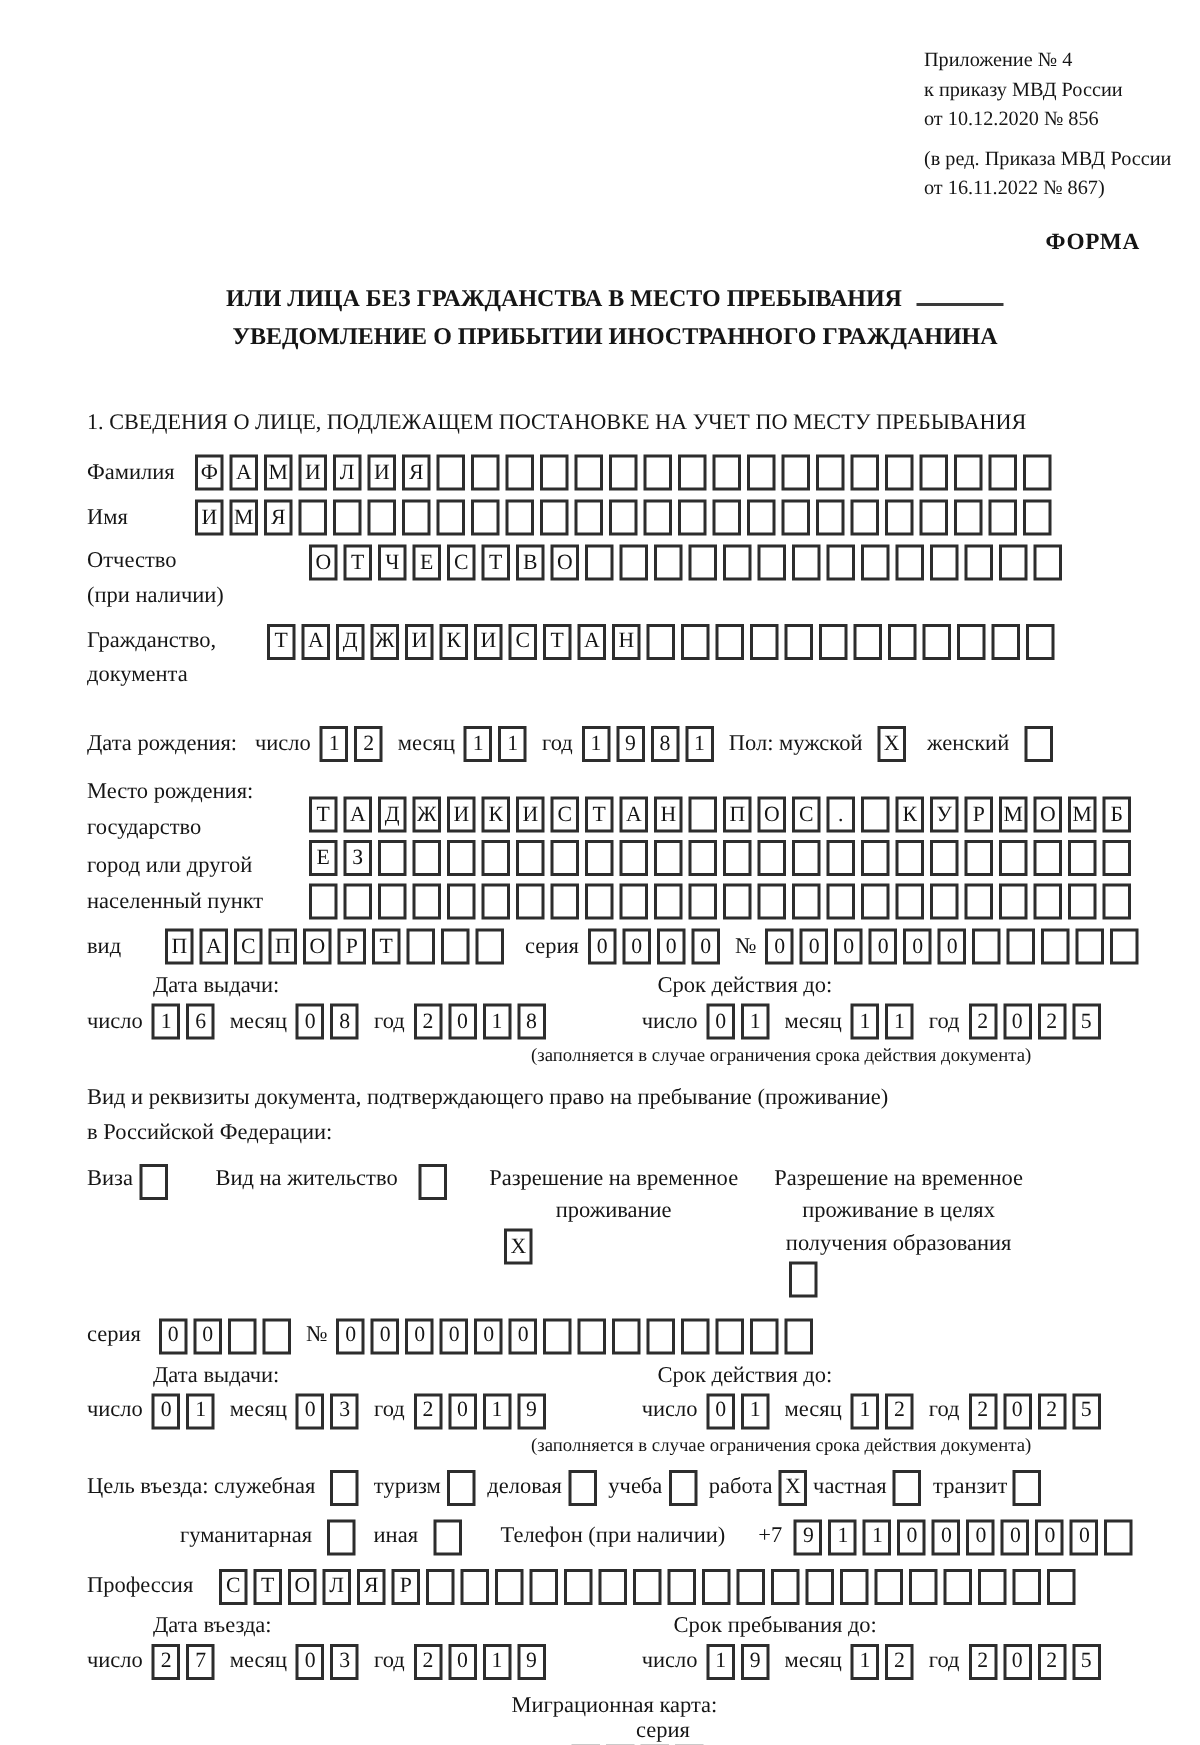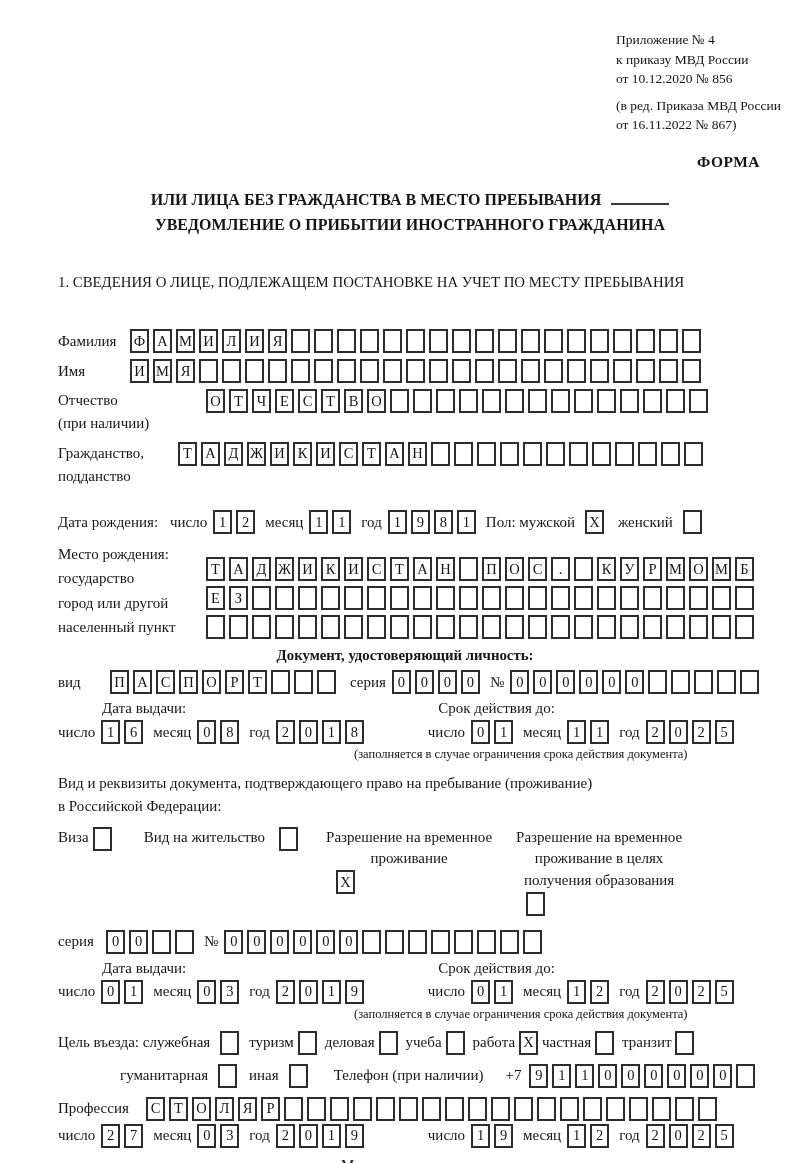--- a/index.html
+++ b/index.html
@@ -73,21 +73,21 @@
 
   <div class="title">
     <div>
       <span>ИЛИ ЛИЦА БЕЗ ГРАЖДАНСТВА В МЕСТО ПРЕБЫВАНИЯ</span><span class="title-underline"></span>
     </div>
     <div>УВЕДОМЛЕНИЕ О ПРИБЫТИИ ИНОСТРАННОГО ГРАЖДАНИНА</div>
   </div>
 
   <div class="section">1. СВЕДЕНИЯ О ЛИЦЕ, ПОДЛЕЖАЩЕМ ПОСТАНОВКЕ НА УЧЕТ ПО МЕСТУ ПРЕБЫВАНИЯ</div>
 
-  <div class="row" style="margin-top:38px;">
+  <div class="row" style="margin-top:12px;">
     <span class="lbl w72">Фамилия</span>
     <div class="cellrow">
         <span class="cell">Ф</span>
         <span class="cell">А</span>
         <span class="cell">М</span>
         <span class="cell">И</span>
         <span class="cell">Л</span>
         <span class="cell">И</span>
         <span class="cell">Я</span>
         <span class="cell"></span>
@@ -169,21 +169,21 @@
         <span class="cell"></span>
         <span class="cell"></span>
         <span class="cell"></span>
         <span class="cell"></span>
       </div>
   </div>
 
   <div class="row top">
     <span class="lbl2 w120">
       <span>Гражданство,</span><br>
-      <span>подданство</span>
+      <span>документа</span>
     </span>
     <div class="cellrow">
         <span class="cell">Т</span>
         <span class="cell">А</span>
         <span class="cell">Д</span>
         <span class="cell">Ж</span>
         <span class="cell">И</span>
         <span class="cell">К</span>
         <span class="cell">И</span>
         <span class="cell">С</span>
@@ -312,21 +312,20 @@
           <span class="cell"></span>
           <span class="cell"></span>
           <span class="cell"></span>
           <span class="cell"></span>
           <span class="cell"></span>
           <span class="cell"></span>
         </div>
     </div>
   </div>
 
-  <div class="doc-heading">Документ, удостоверяющий личность:</div>
 
   <div class="row">
     <span class="lbl" style="width:52px;">вид</span>
     <div class="cellrow">
         <span class="cell">П</span>
         <span class="cell">А</span>
         <span class="cell">С</span>
         <span class="cell">П</span>
         <span class="cell">О</span>
         <span class="cell">Р</span>
@@ -574,20 +573,24 @@
         <span class="cell"></span>
         <span class="cell"></span>
         <span class="cell"></span>
         <span class="cell"></span>
         <span class="cell"></span>
         <span class="cell"></span>
         <span class="cell"></span>
       </div>
   </div>
 
+  <div class="dates">
+    <span class="dh-left">Дата въезда:</span>
+    <span class="dh-right" style="margin-left:268px;">Срок пребывания до:</span>
+  </div>
 
   <div class="daterow">
     <div class="dgroup">
       <span class="sublbl first">число</span>
       <div class="cellrow">
           <span class="cell">2</span>
           <span class="cell">7</span>
         </div>
       <span class="sublbl">месяц</span>
       <div class="cellrow">

